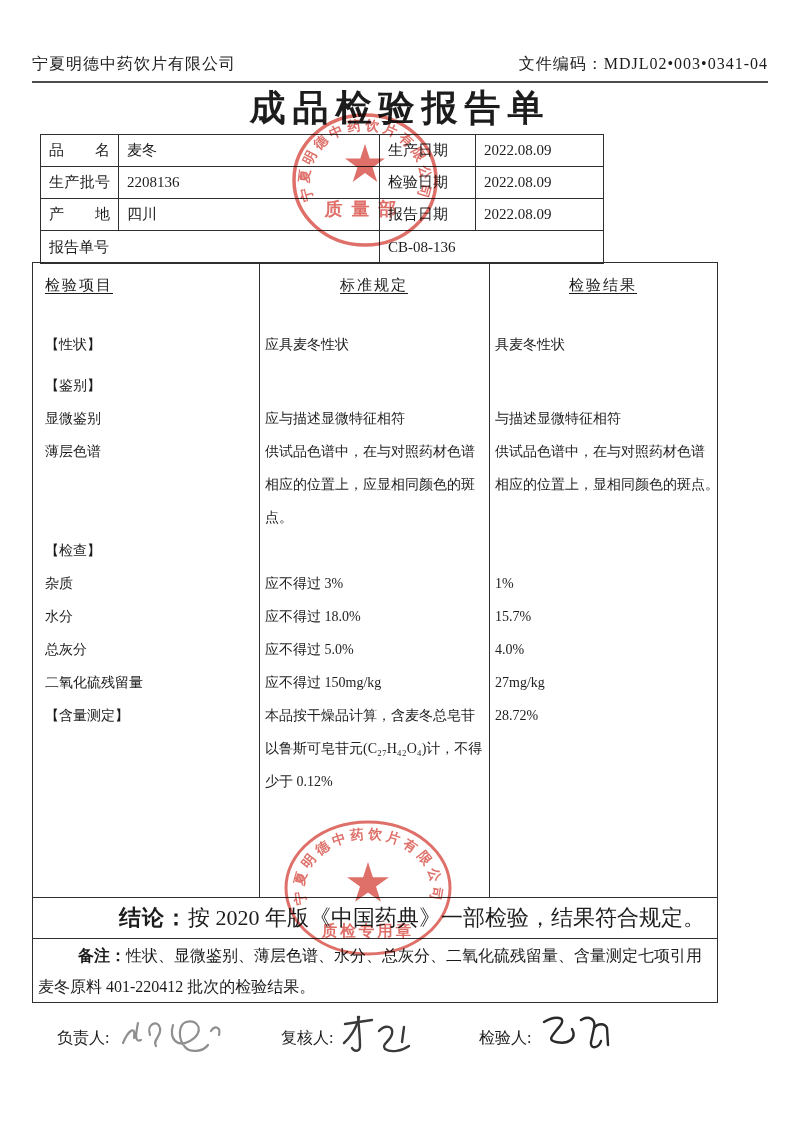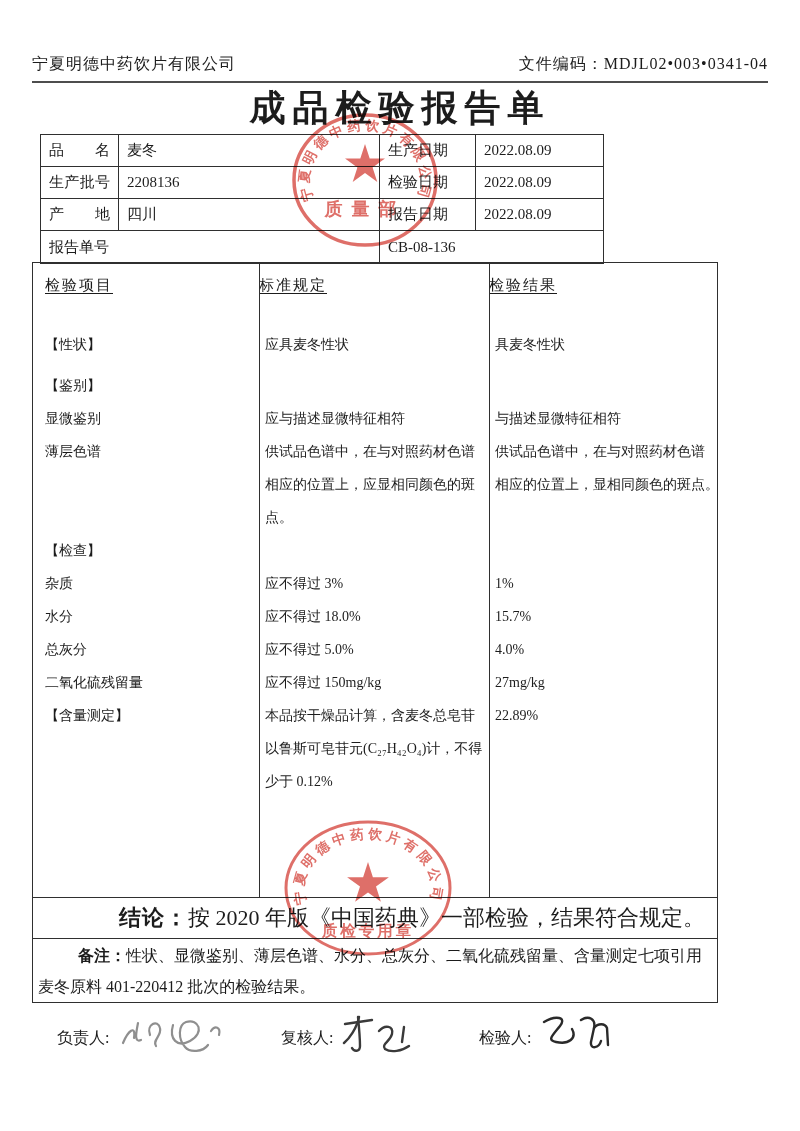--- a/index.html
+++ b/index.html
@@ -26,21 +26,21 @@
   .ilabel { text-align-last:justify; display:block !important; line-height:31px; }
   .span12 { grid-column:1/3; }
   .span34 { grid-column:3/5; }
 
   
   .rt { position:absolute; left:32px; top:262px; width:686px; height:636px; box-sizing:border-box;
         border:1px solid #2f2f2f; display:grid; grid-template-columns:226px 230px 228px;
         align-content:start; padding-top:6px; font-size:14px; line-height:33px; }
   .vline { position:absolute; top:0; bottom:0; width:1px; background:#2f2f2f; }
   .vl1 { left:226px; } .vl2 { left:456px; }
-  .rt .hcell { font-size:15px; letter-spacing:2px;
+  .rt .hcell { text-align:center; font-size:15px; letter-spacing:2px;
                text-decoration:underline; text-underline-offset:3px; padding-bottom:26px; }
   .rt .hcell.first { text-align:left; padding-left:12px; }
   .rt .c1 { padding:0 4px 0 12px; white-space:pre; }
   .rt .c2, .rt .c3 { padding:0 6px; white-space:pre; }
   .rt .gap8 { margin-bottom:8px; }
 
   
   .concl { position:absolute; left:32px; top:897px; width:686px; height:42px; box-sizing:border-box;
            border:1px solid #2f2f2f; font-size:22px; line-height:40px; padding-left:86px; }
   .concl b { letter-spacing:1px; }
@@ -136,21 +136,21 @@
     <div class="c3">4.0%</div>
 
     <div class="c1">二氧化硫残留量</div>
     <div class="c2">应不得过 150mg/kg</div>
     <div class="c3">27mg/kg</div>
 
     <div class="c1">【含量测定】</div>
     <div class="c2">本品按干燥品计算，含麦冬总皂苷
 以鲁斯可皂苷元(C₂₇H₄₂O₄)计，不得
 少于 0.12%</div>
-    <div class="c3">22.89%</div>
+    <div class="c3">28.72%</div>
   </div>
 
   <div class="concl"><b>结论：</b><span>按 2020 年版《中国药典》一部检验，结果符合规定。</span></div>
 
   <div class="remark"><b>备注：</b><span>性状、显微鉴别、薄层色谱、水分、总灰分、二氧化硫残留量、含量测定七项引用麦冬原料 401-220412 批次的检验结果。</span></div>
 
   <div class="sig sig-1">
     <span>负责人:</span>
     <svg width="125" height="48" viewBox="0 0 125 48">
       <g fill="none" stroke="#8f8f8f" stroke-width="2.2" stroke-linecap="round">

